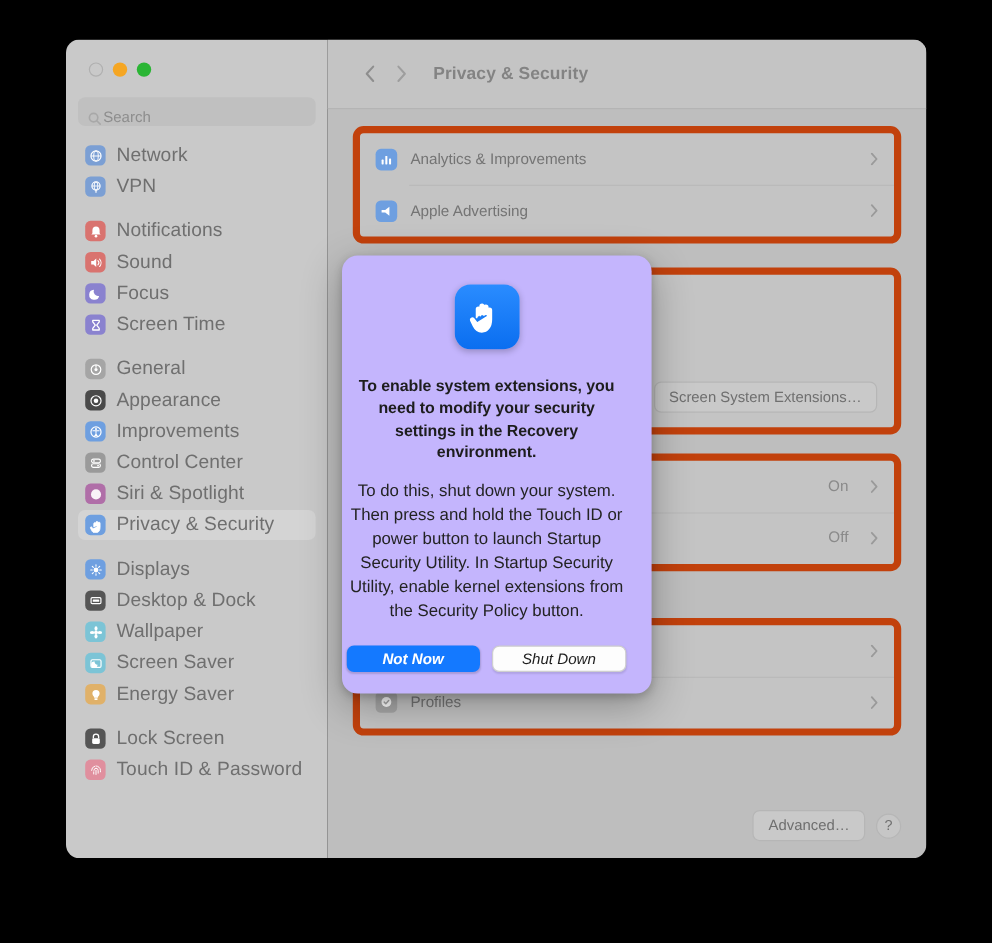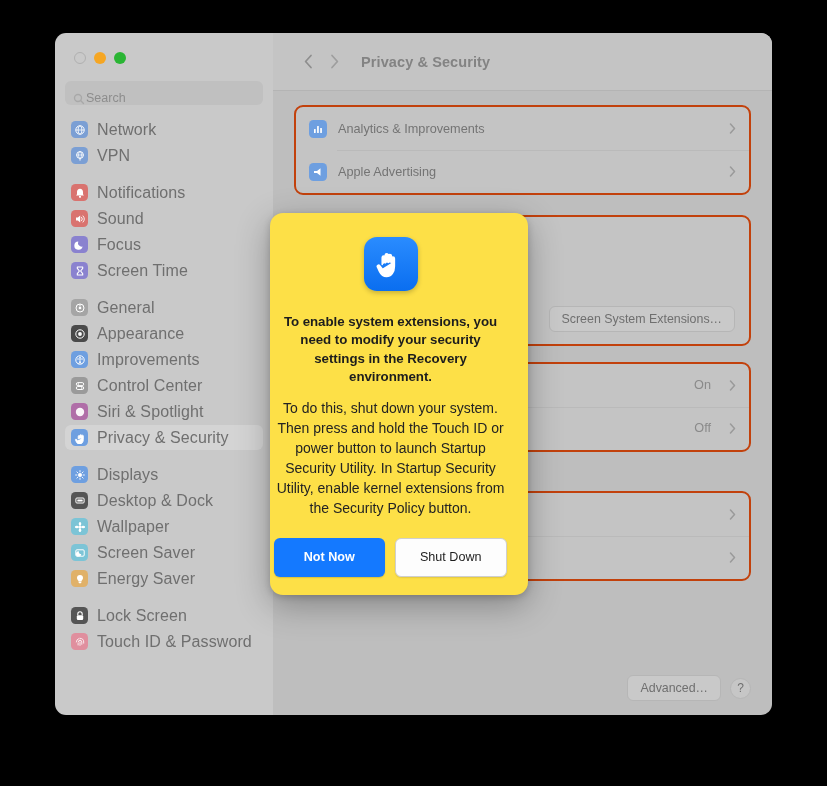--- a/index.html
+++ b/index.html
@@ -136,21 +136,21 @@
 
   #scroll {
     flex: 1 1 auto;
     padding: 14px 21px 0 21px;
     overflow: hidden;
     position: relative;
   }
 
   .card {
     background: #c4c4c4;
-    border: 2px solid #c2410c;
+    border: 6px solid #c2410c;
     border-radius: 9px;
     overflow: hidden;
     margin-bottom: 20px;
   }
 
   .row {
     display: flex;
     align-items: center;
     height: 43px;
     padding: 0 13px;
@@ -227,24 +227,24 @@
     border: 1px solid #b6b6b6;
     color: #6f6f6f;
     font-size: 12px;
     display: flex; align-items: center; justify-content: center;
     font-family: inherit;
   }
 
   
   #modal {
     position: absolute;
-    left: 270px;
+    left: 285px;
     top: 213px;
     width: 258px;
-    background: #fde047;
+    background: #c4b5fd;
     border-radius: 13px;
     box-shadow: 0 10px 34px rgba(0,0,0,0.30), 0 2px 7px rgba(0,0,0,0.18);
     padding: 24px 21px 18px 4px;
     text-align: center;
     z-index: 50;
   }
   .modal-icon {
     width: 54px; height: 54px;
     border-radius: 13px;
     margin: 0 auto 22px auto;
@@ -265,26 +265,27 @@
     color: #232323;
     line-height: 1.42;
     margin-bottom: 19px;
   }
   .modal-buttons {
     display: flex;
     gap: 10px;
   }
   .modal-btn {
     flex: 1 1 0;
-    height: 39px;
+    height: 22px;
     border-radius: 6px;
     font-size: 12.6px;
     font-family: inherit;
     border: none;
     cursor: default;
+    font-style: italic;
   }
   .modal-btn.primary {
     background: #1479ff;
     color: #ffffff;
     font-weight: 600;
     box-shadow: 0 1px 1.5px rgba(0,0,0,0.15);
   }
   .modal-btn.secondary {
     background: #fdfdfd;
     color: #1d1d1d;

